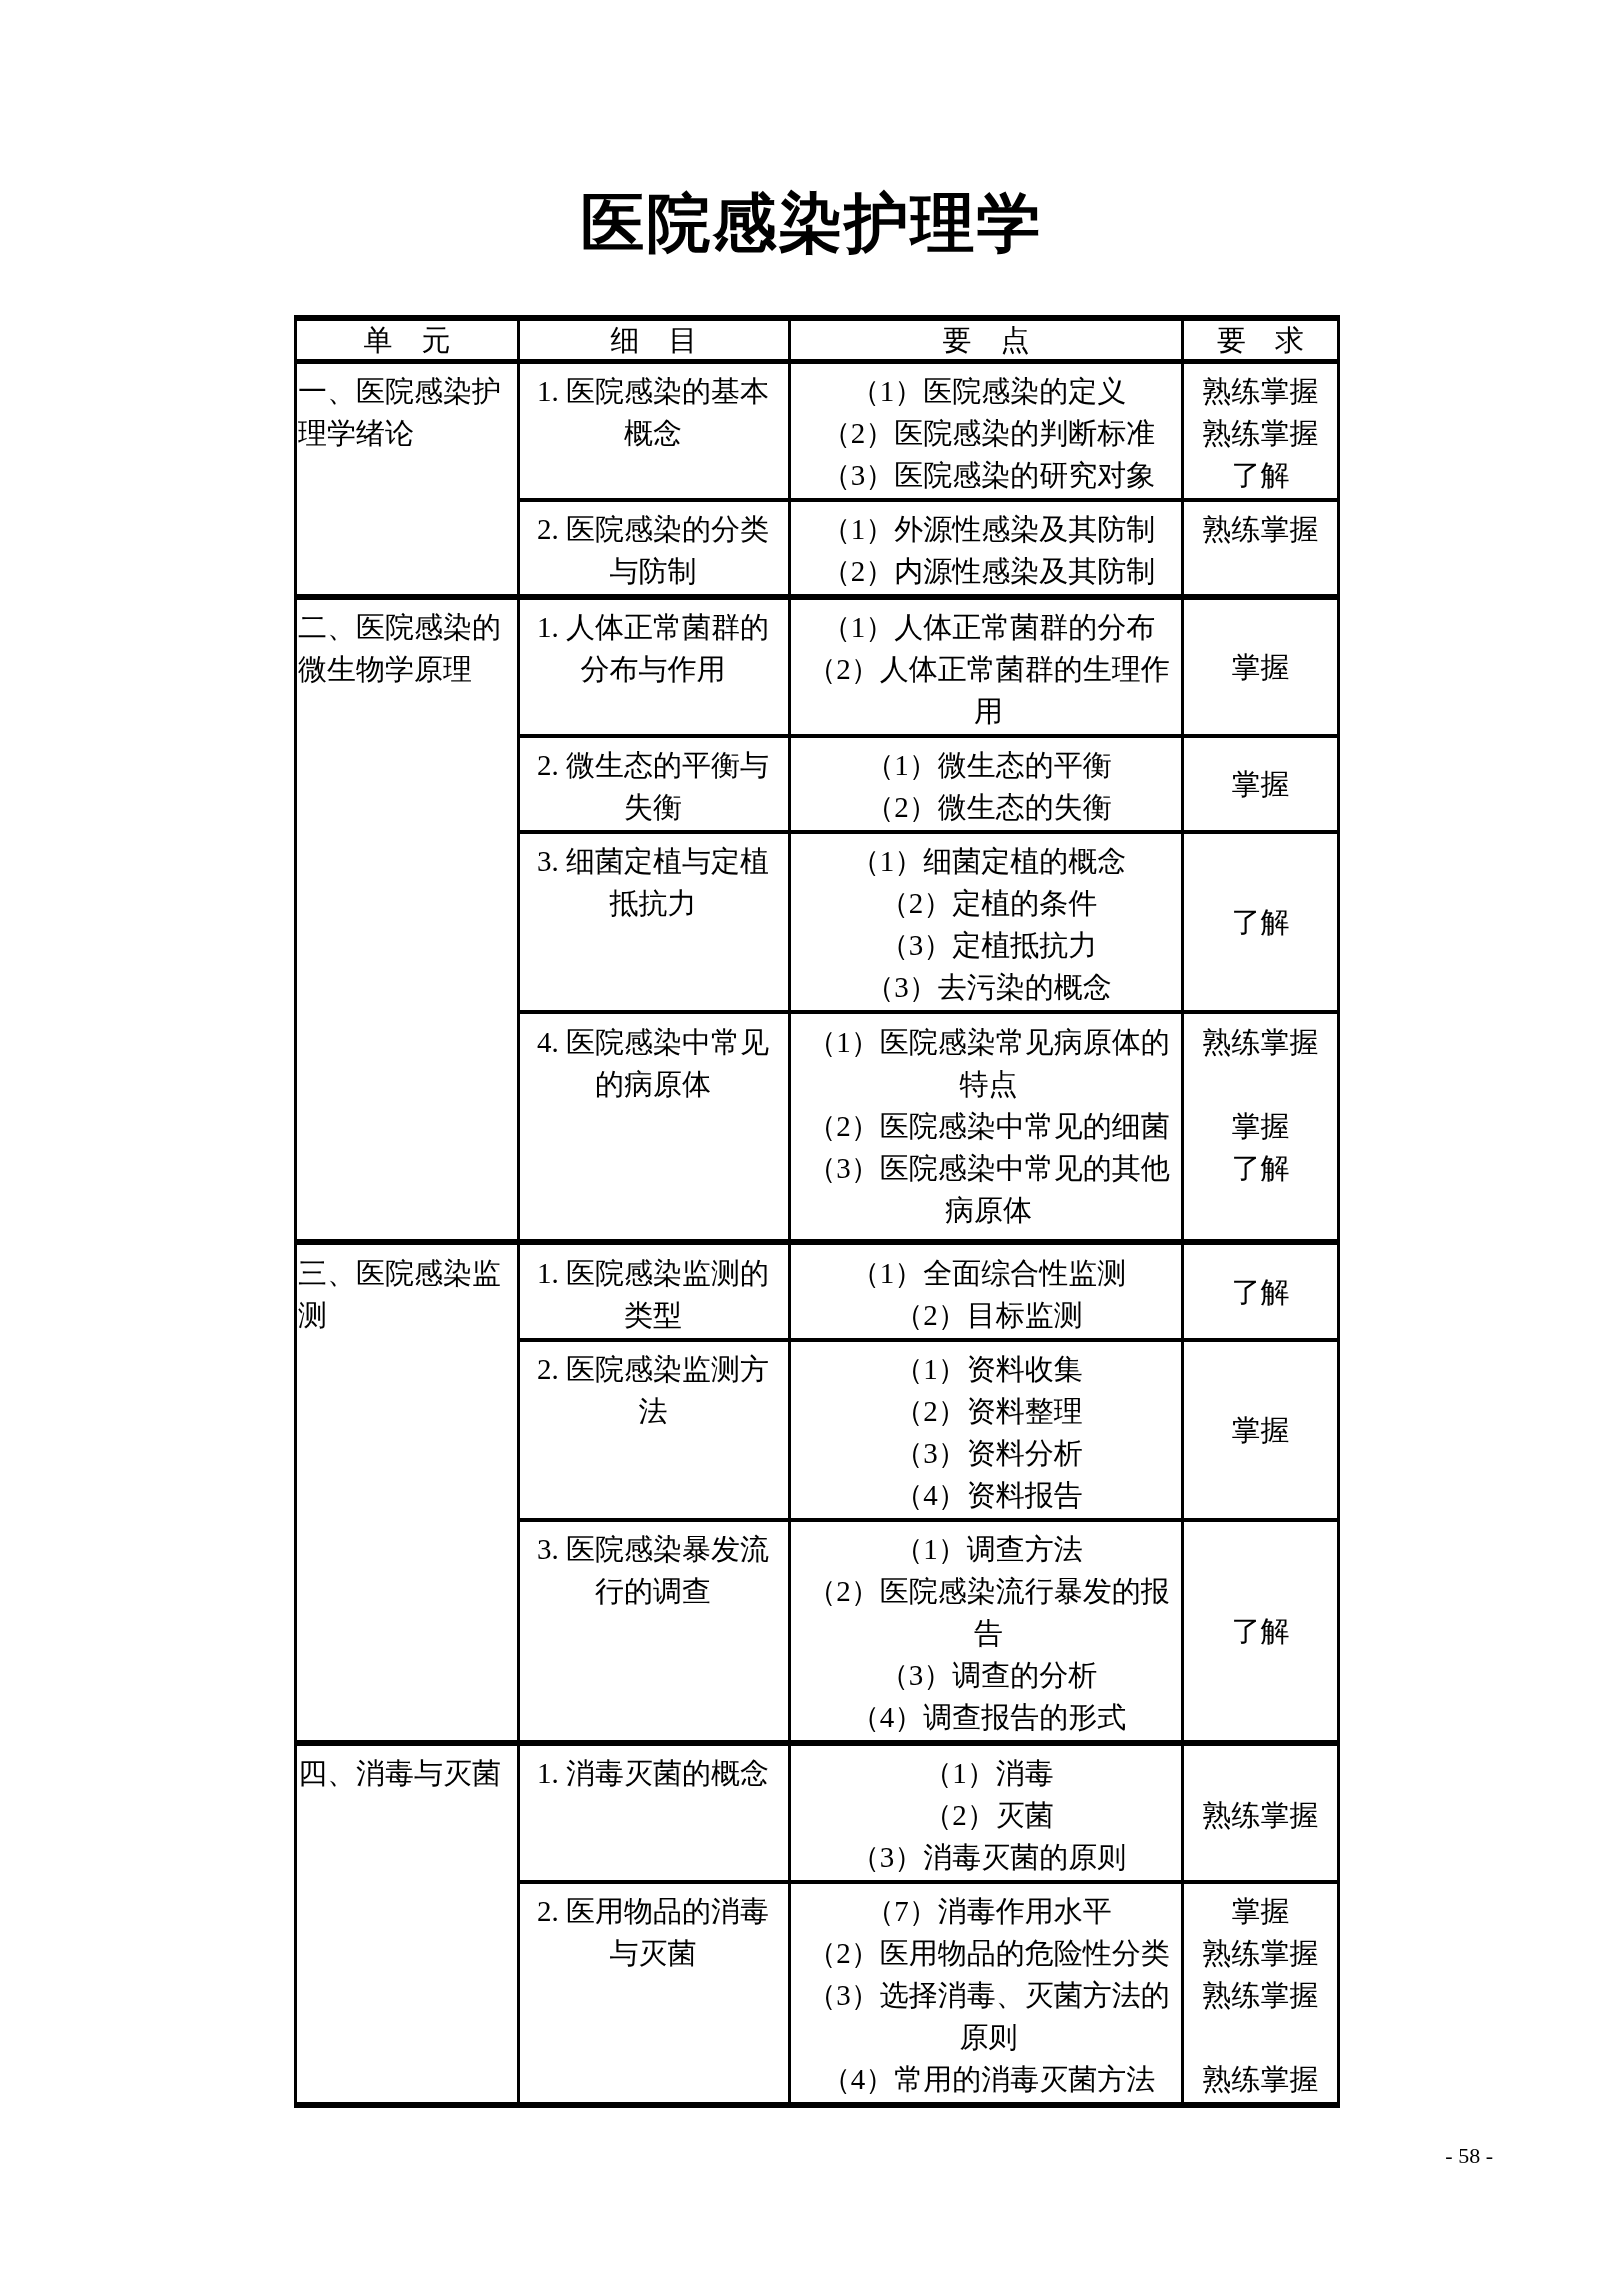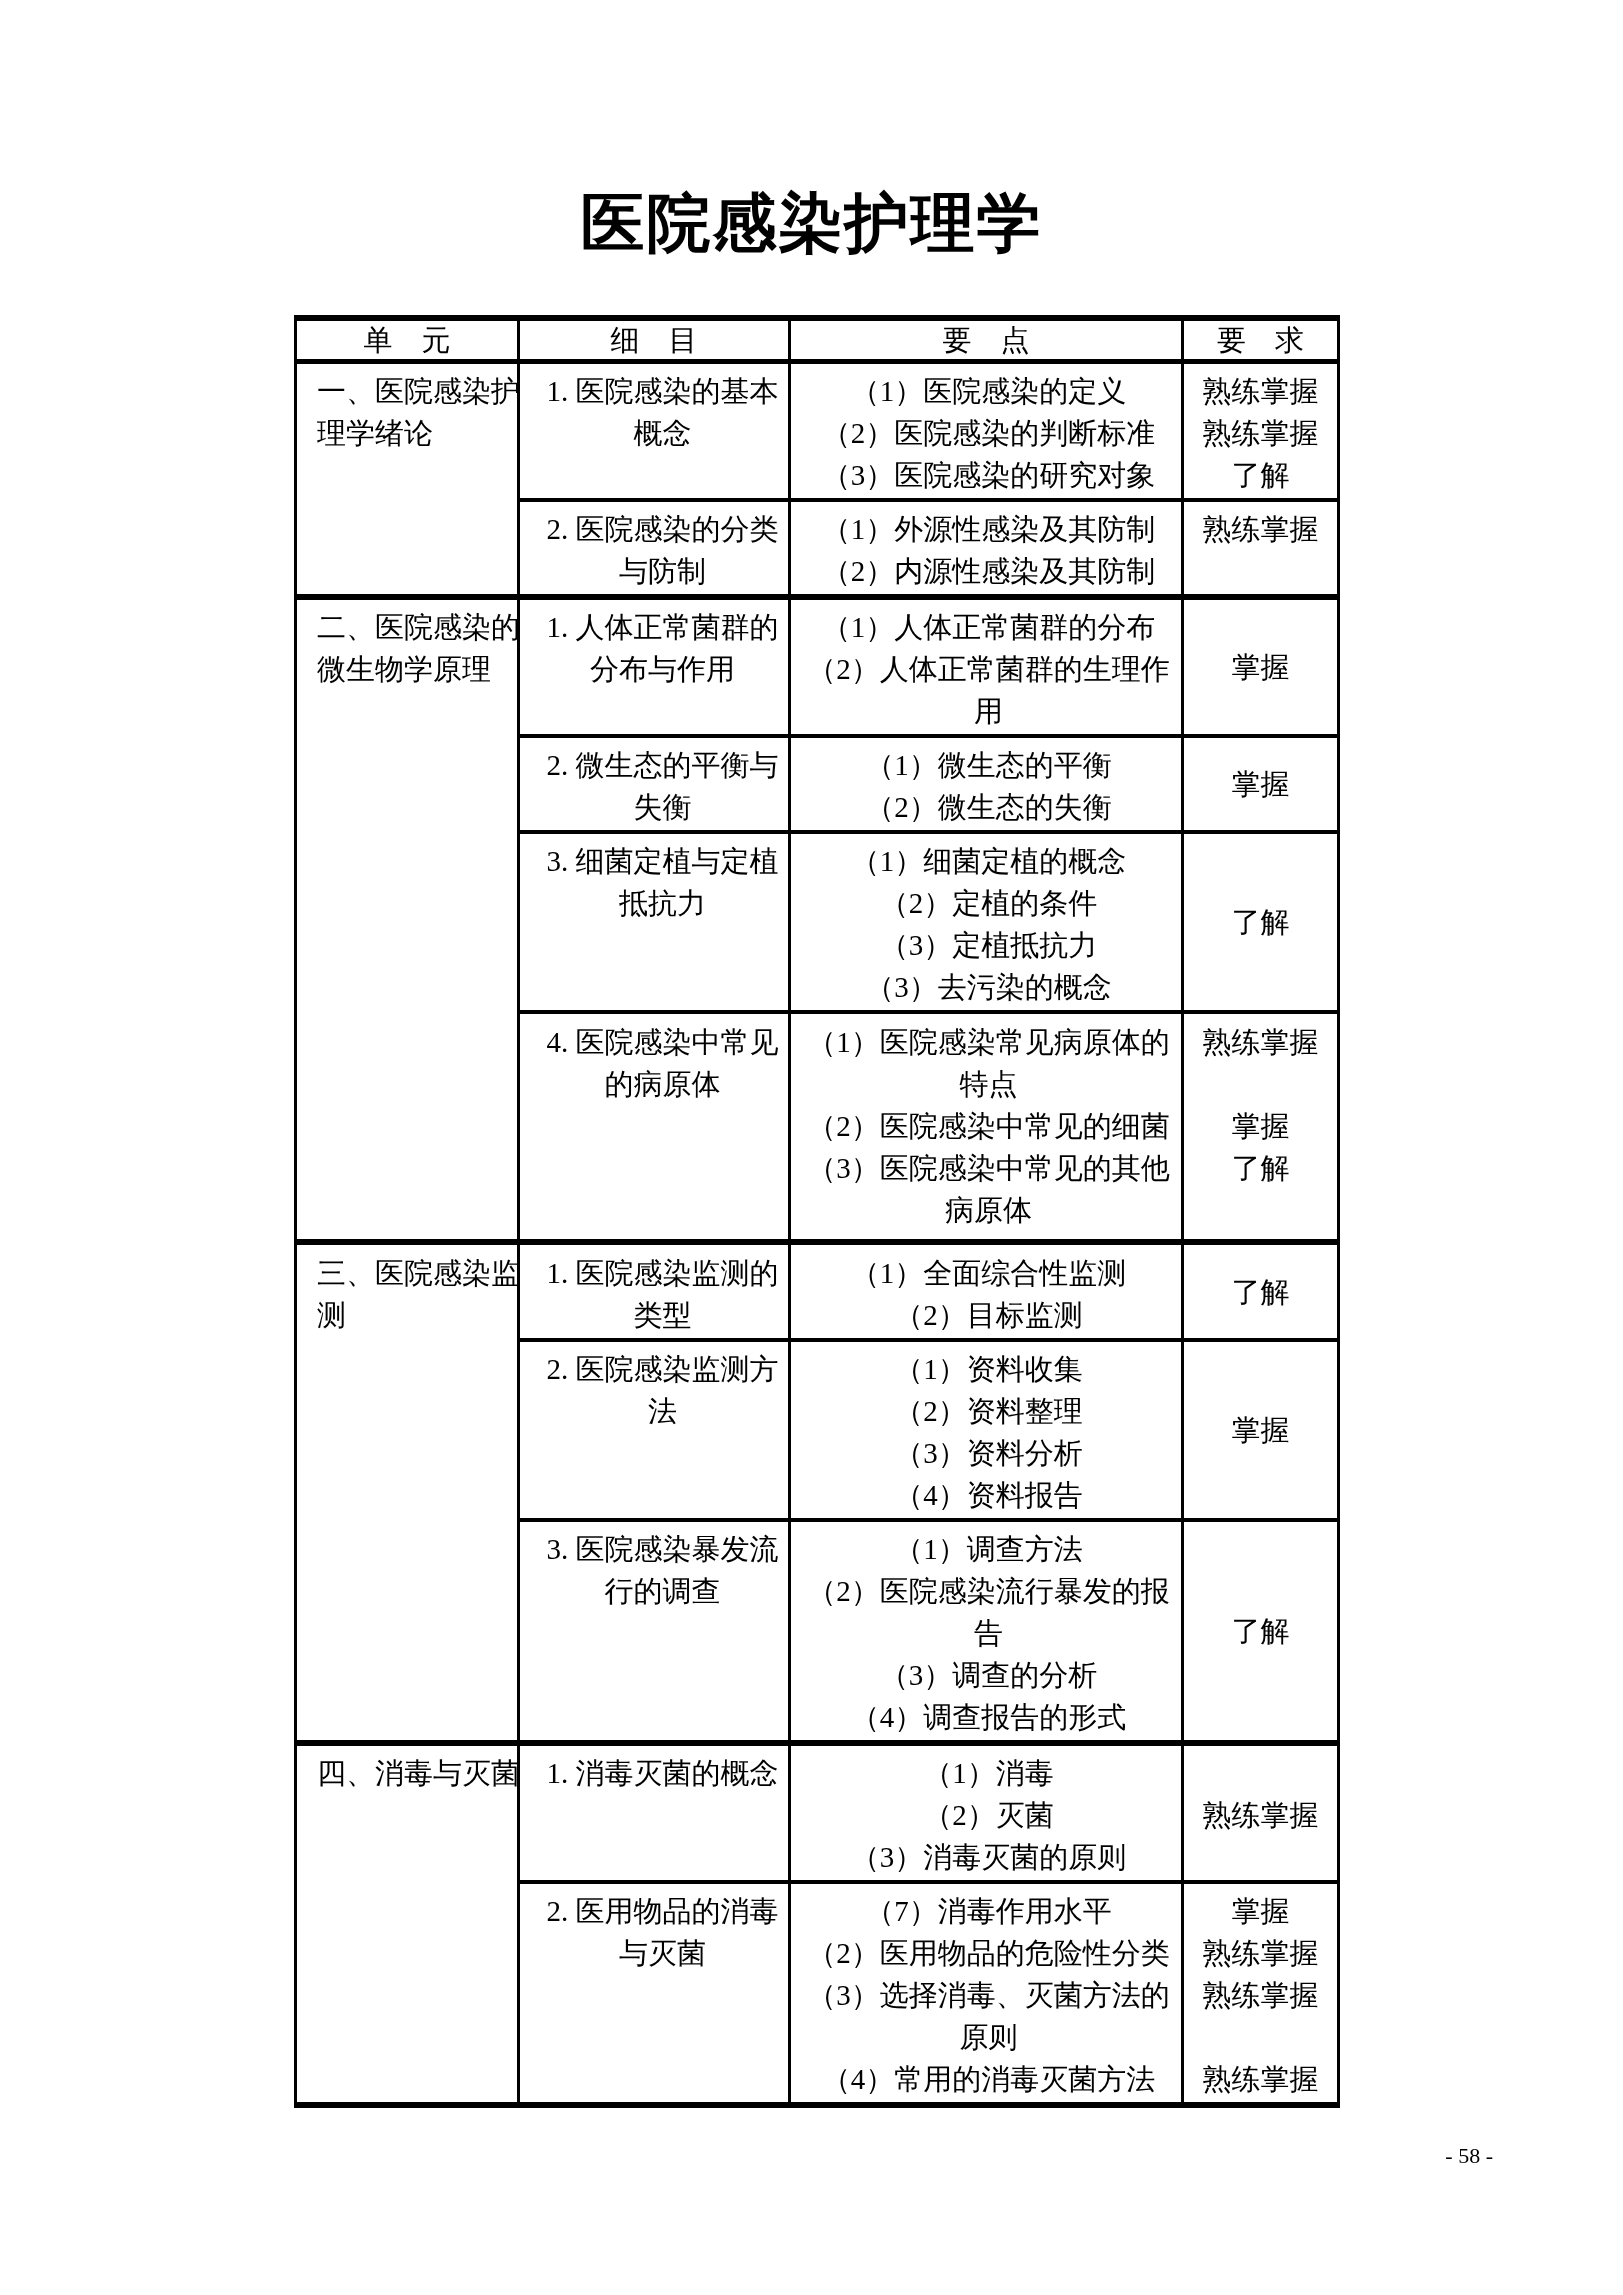--- a/index.html
+++ b/index.html
@@ -68,21 +68,21 @@
   }
   th.bl, td.bl { border-left-width: 3.1px; text-align: center; }
 
   td { border-bottom-width: 4.1px; }
   td.unit-end { border-bottom-width: 6.1px; }
 
   .cell-pad {
     padding-top: 6.1px;
     padding-bottom: 2px;
   }
-  td.unit  .cell-pad, td.detail .cell-pad { padding-left: 20px; padding-right: 3.1px; }
+  td.unit  .cell-pad, td.detail .cell-pad { padding-left: 1px; padding-right: 3.1px; }
   td.points .cell-pad { padding-left: 8px; padding-right: 3.1px; }
 
   .line {
     height: 42px;
     line-height: 42px;
     white-space: nowrap;
     overflow: visible;
   }
   td.req { text-align: center; }
   td.req.req-center { vertical-align: middle; }

